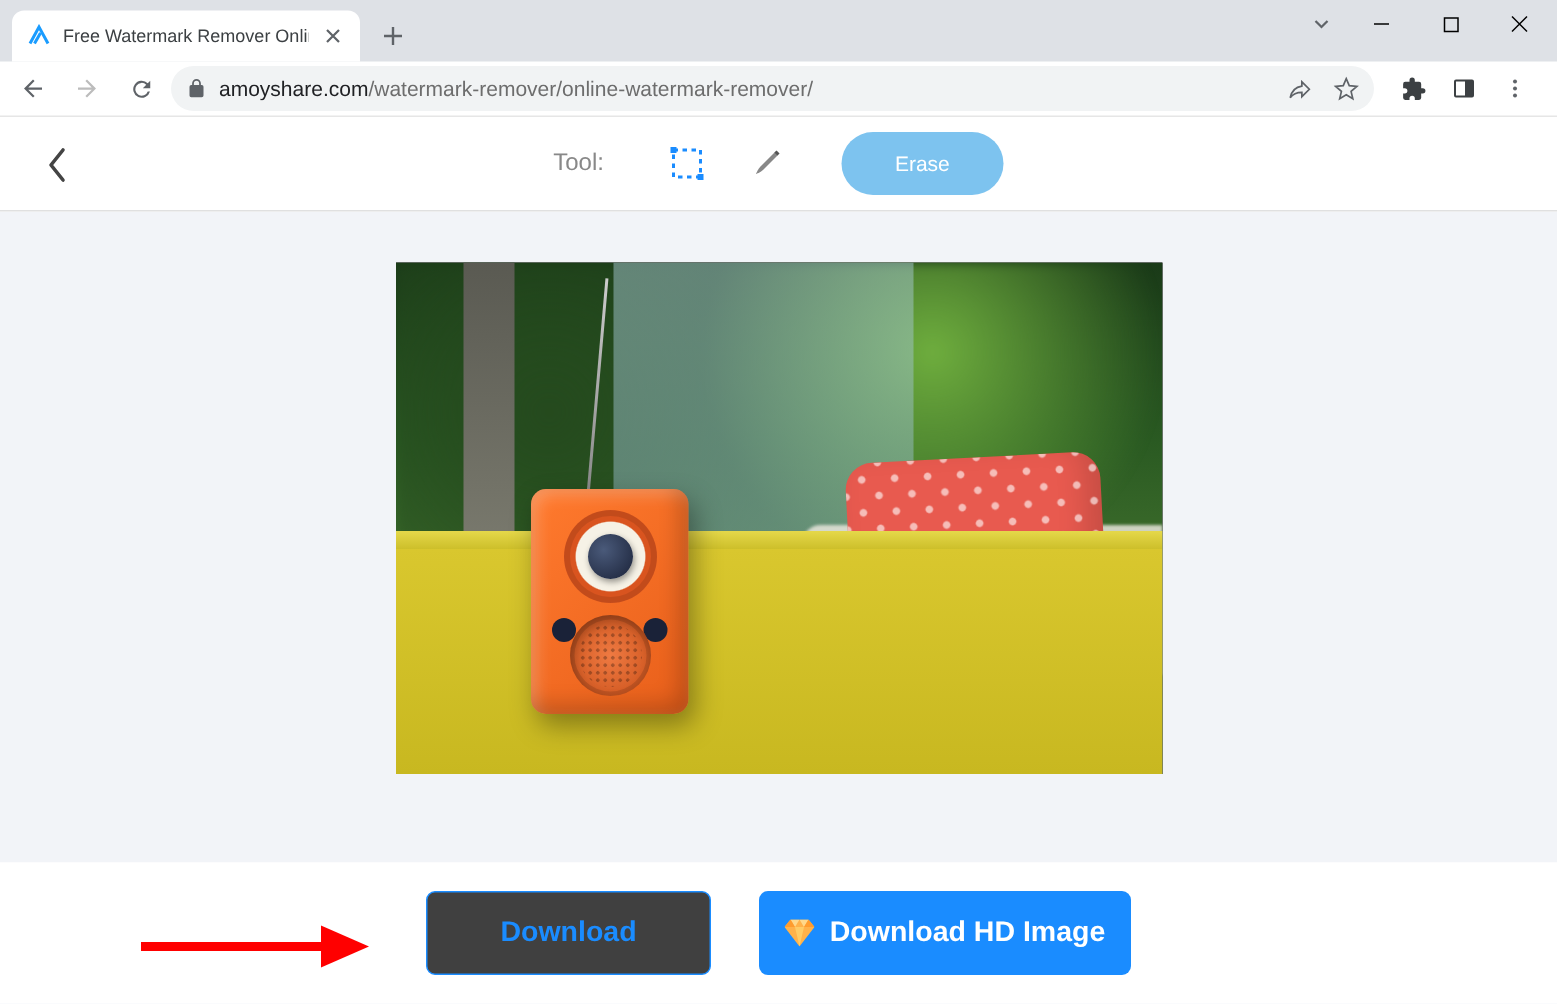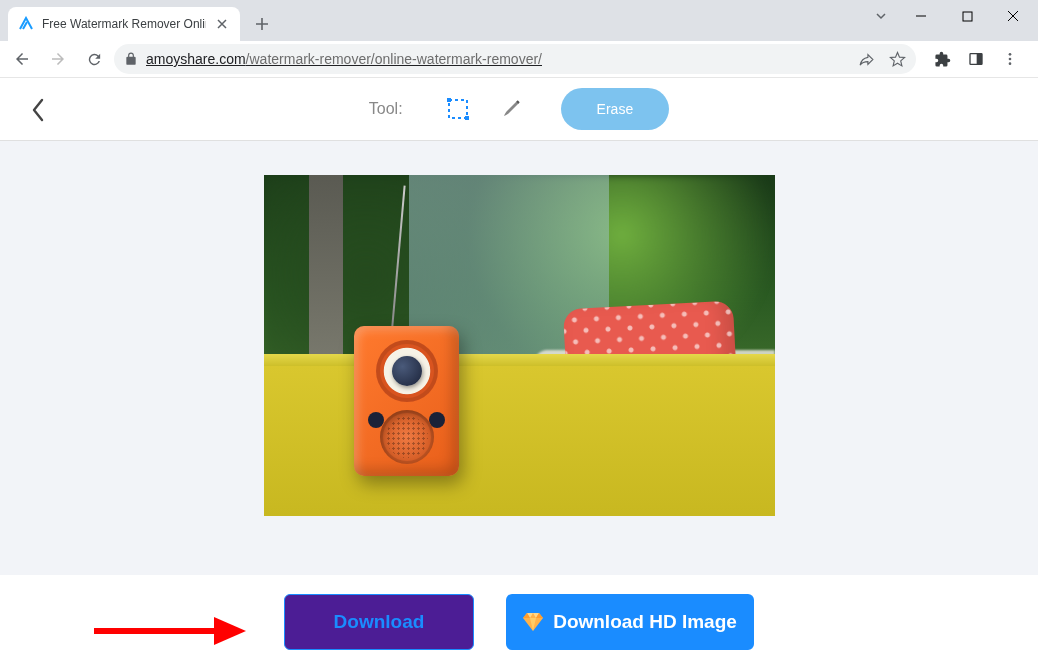--- a/index.html
+++ b/index.html
@@ -15,21 +15,21 @@
   .win-controls { position:absolute; right:2px; top:0; height:32px; display:flex; align-items:center; gap:0; }
   .win-btn { width:46px; height:30px; display:flex; align-items:center; justify-content:center; color:#000; }
   .win-chevron { width:34px; display:flex; align-items:center; justify-content:center; color:#5f6368; }
 
   
   .addrbar { height: 37px; background:#fff; display:flex; align-items:center; padding:0 6px; gap:4px; border-bottom:1px solid #e6e6e6; }
   .nav-btn { width:32px; height:30px; display:flex; align-items:center; justify-content:center; border-radius:50%; color:#5f6368; }
   .nav-btn.disabled { color:#b6b6b6; }
   .omnibox { flex:1; height:30px; background:#f1f3f4; border-radius:15px; display:flex; align-items:center; padding:0 10px; gap:8px; color:#202124; font-size:14px; }
   .omnibox .lock { color:#5f6368; }
-  .omnibox .url { flex:1; white-space:nowrap; overflow:hidden;text-decoration:underline; }
+  .omnibox .url { flex:1; white-space:nowrap; overflow:hidden; }
   .omnibox .url .domain { color:#202124; }
   .omnibox .url .path { color:#6d6d6d; }
   .omni-icons { display:flex; gap:14px; align-items:center; color:#5f6368; }
   .right-icons { display:flex; align-items:center; gap:2px; padding:0 6px; }
   .right-btn { width:32px; height:30px; display:flex; align-items:center; justify-content:center; color:#5f6368; }
 
   
   .toolbar { height:63px; background:#fff; border-bottom:1px solid #e0e0e0; position:relative; display:flex; align-items:center; justify-content:center; gap:18px; }
   .toolbar .back { position:absolute; left:30px; top:0; height:63px; display:flex; align-items:center; color:#444; }
   .toolbar-label { color:#888; font-size:16px; margin-right:20px; }
@@ -55,21 +55,21 @@
   .dial-ring { position:absolute; left:22px; top:14px; width:62px; height:62px; border-radius:50%; background:radial-gradient(circle,#f6f2e6 52%, #d9541f 54%); box-shadow:inset 0 0 0 4px rgba(0,0,0,.1); }
   .dial-knob { position:absolute; left:38px; top:30px; width:30px; height:30px; border-radius:50%; background:radial-gradient(circle at 35% 35%, #4a5a7a, #1a2238); box-shadow:1px 2px 4px rgba(0,0,0,.4); }
   .knob-l { position:absolute; left:14px; top:86px; width:16px; height:16px; border-radius:50%; background:#1a2238; }
   .knob-r { position:absolute; right:14px; top:86px; width:16px; height:16px; border-radius:50%; background:#1a2238; }
   .speaker { position:absolute; left:26px; bottom:12px; width:54px; height:54px; border-radius:50%; background:radial-gradient(circle,#ef7a42,#c94f18); box-shadow:inset 0 0 0 3px rgba(0,0,0,.12), inset 2px 4px 8px rgba(0,0,0,.25); }
   .speaker::after { content:""; position:absolute; inset:6px; border-radius:50%; background-image:radial-gradient(rgba(0,0,0,.28) 1px, transparent 1.3px); background-size:5px 5px; }
 
   
   .bottom { background:#fff; height:94px; display:flex; align-items:center; justify-content:center; gap:32px; position:relative; }
   .dl-btn { height:56px; border-radius:6px; font-size:19px; display:flex; align-items:center; justify-content:center; font-weight:600; }
-  .dl-outline { width:190px; background:#4c1d95; border:1.5px solid #1a8cff; color:#1a8cff; }
+  .dl-outline { width:190px; background:#404040; border:1.5px solid #1a8cff; color:#1a8cff; }
   .dl-solid { width:248px; background:#1a8cff; border:none; color:#fff; gap:10px; }
   .arrow { position:absolute; left:86px; top:36px; }
 
   svg { display:block; }
 </style>
 </head>
 <body>
 
 <div class="titlebar">
   <div class="tab">

